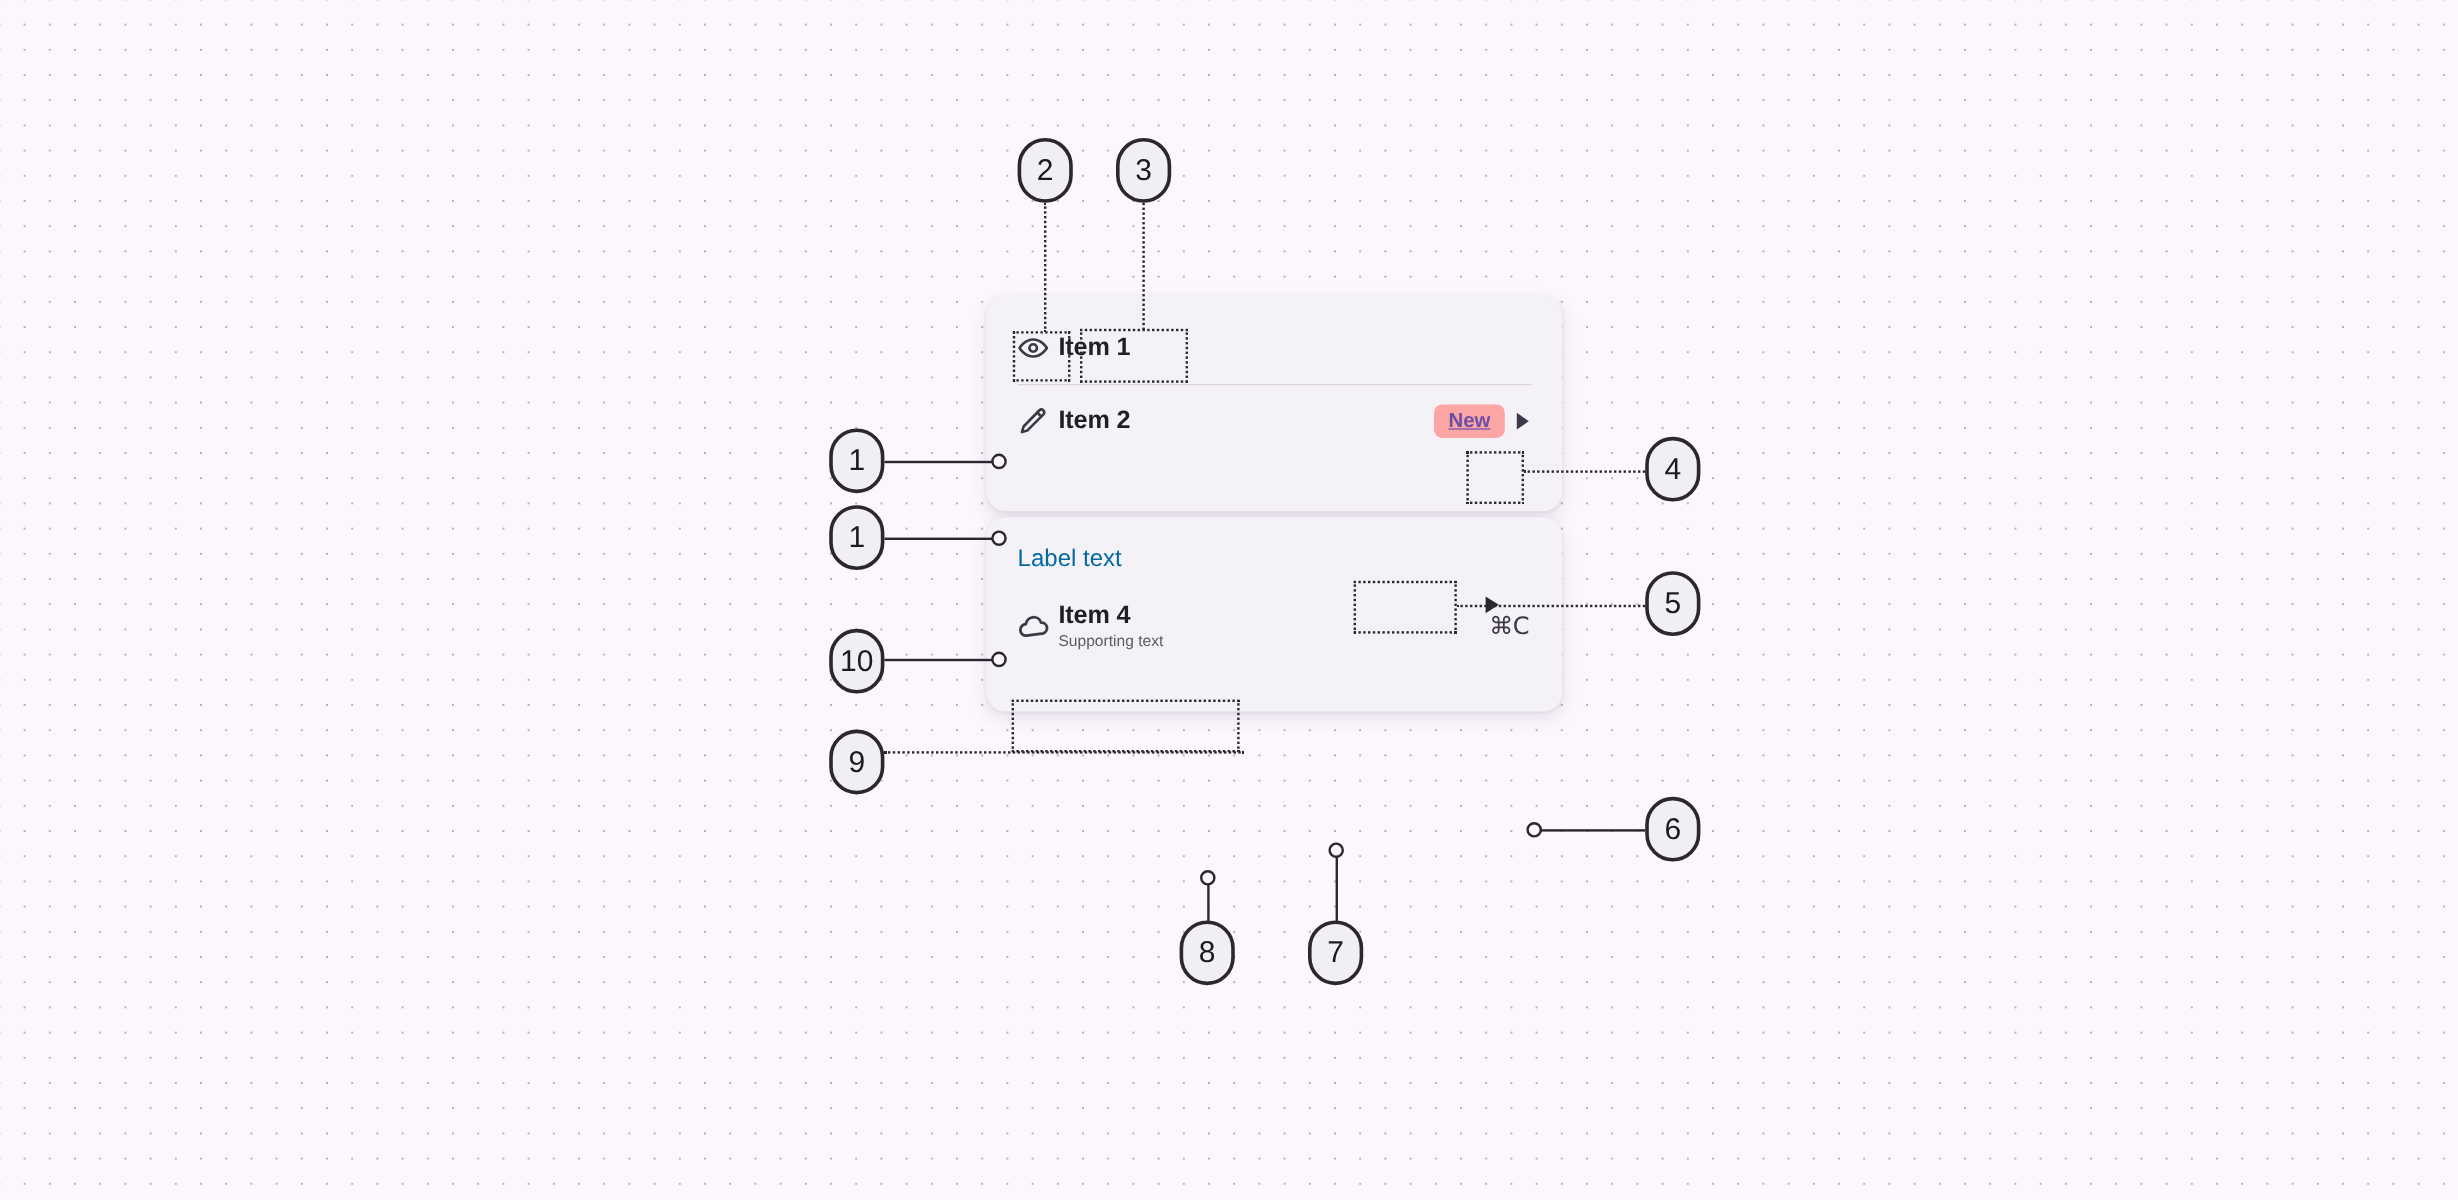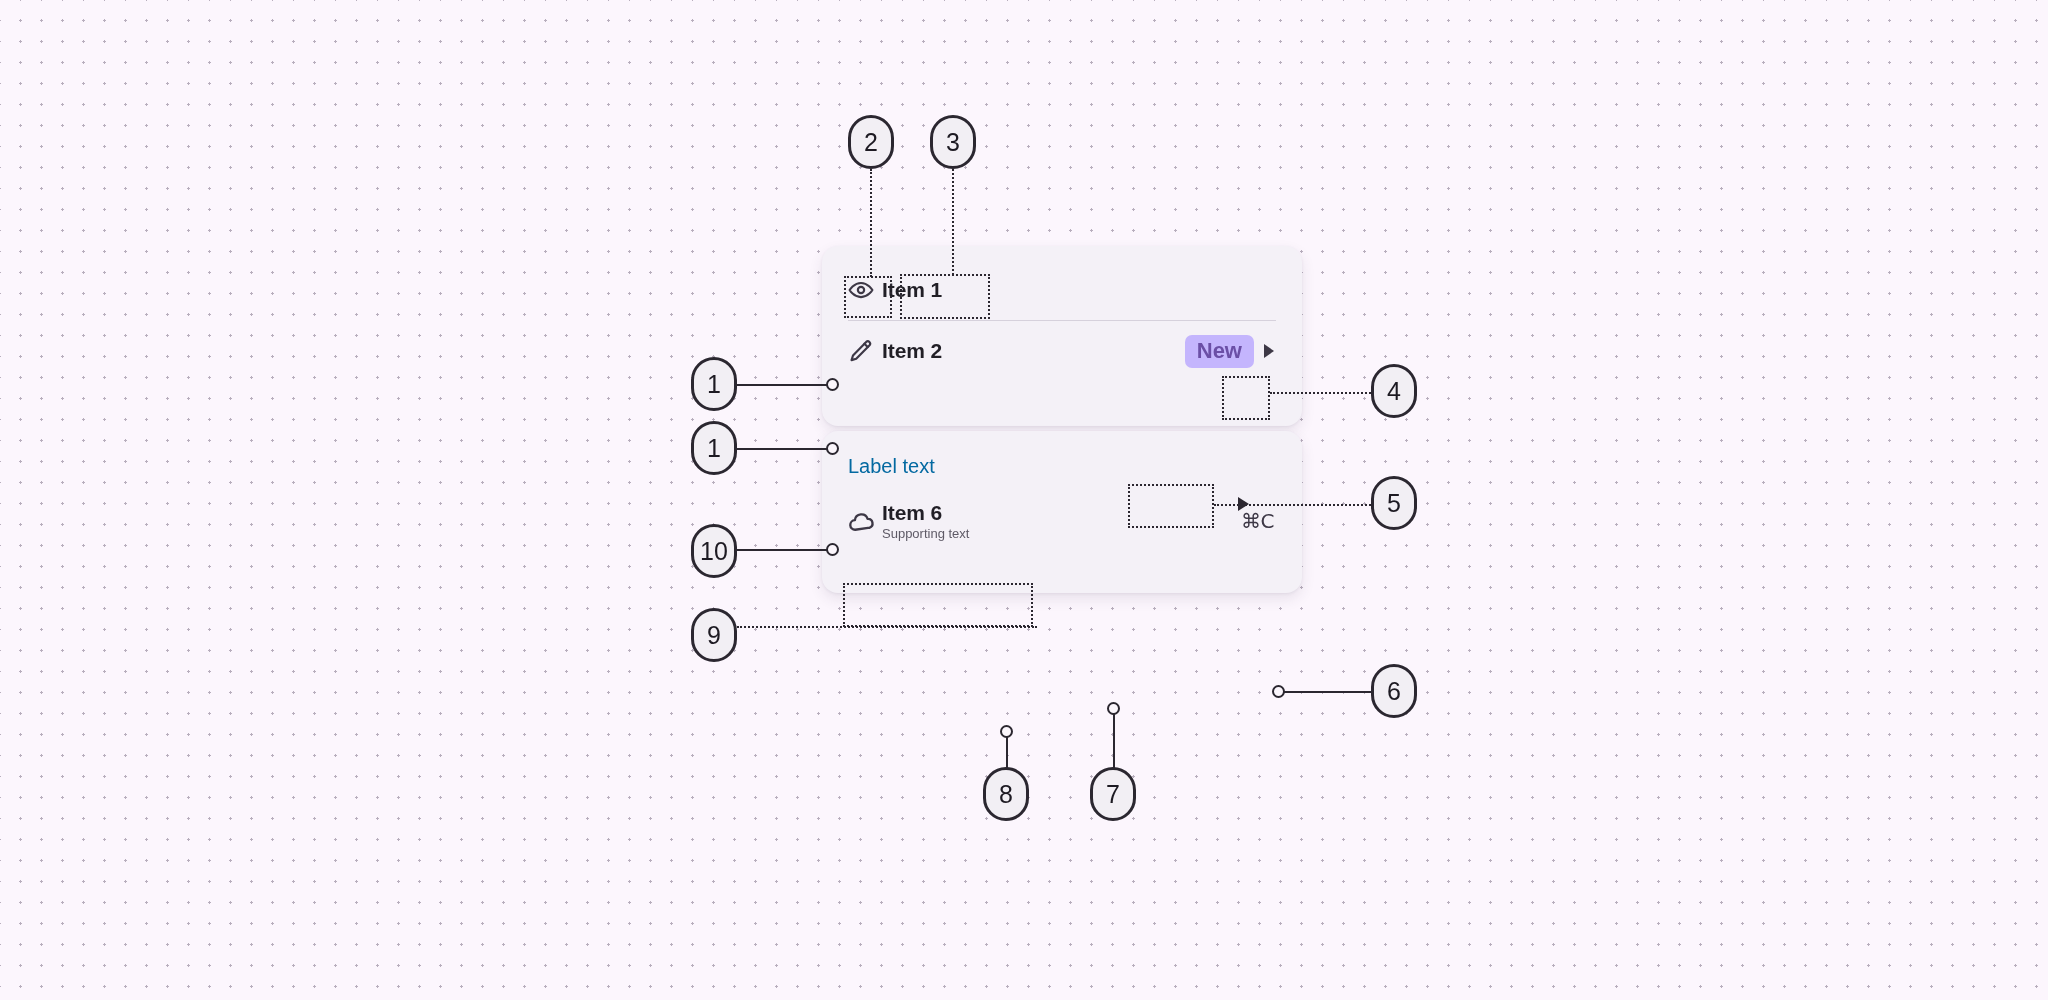--- a/index.html
+++ b/index.html
@@ -83,27 +83,28 @@
   .row-texts { display: flex; flex-direction: column; justify-content: center; }
 
   .row-right {
     margin-left: auto;
     display: flex;
     align-items: center;
     gap: 10px;
   }
 
   .new-badge {
-    background: #c4b5fd;
+    background: #fca5a5;
     color: #6b4fa6;
-    font-size: 22px;
+    font-size: 17px;
     font-weight: 700;
     border-radius: 7px;
     padding: 5px 12px 6px;
     line-height: 1;
+    text-decoration: underline;
   }
 
   .caret {
     width: 0; height: 0;
     border-top: 7px solid transparent;
     border-bottom: 7px solid transparent;
     border-left: 10px solid #3d3846;
   }
 
   .shortcut {
@@ -225,21 +226,21 @@
   <div class="menu-panel panel-bottom">
     <div class="group-label">Label text</div>
 
     <div class="menu-row" style="height:66px;">
       <span class="row-icon">
         <svg width="28" height="28" viewBox="0 0 24 24" fill="none" stroke="#3d3846" stroke-width="2" stroke-linecap="round" stroke-linejoin="round">
           <path d="M6.2 18.5a4.1 4.1 0 0 1-.3-8.2 5.6 5.6 0 0 1 10.9-1.1 3.9 3.9 0 0 1 1.5 7.6 4 4 0 0 1-1.1.15z" transform="translate(0,1)"></path>
         </svg>
       </span>
       <div class="row-texts">
-        <span class="row-label">Item 6</span>
+        <span class="row-label">Item 4</span>
         <span class="row-sub">Supporting text</span>
       </div>
       <span class="row-right">
         <span class="shortcut">⌘C</span>
       </span>
     </div>
   </div>
 </div>
 
 <div class="hl" style="left:844px; top:276px;  width:48px;  height:42px;"></div>

